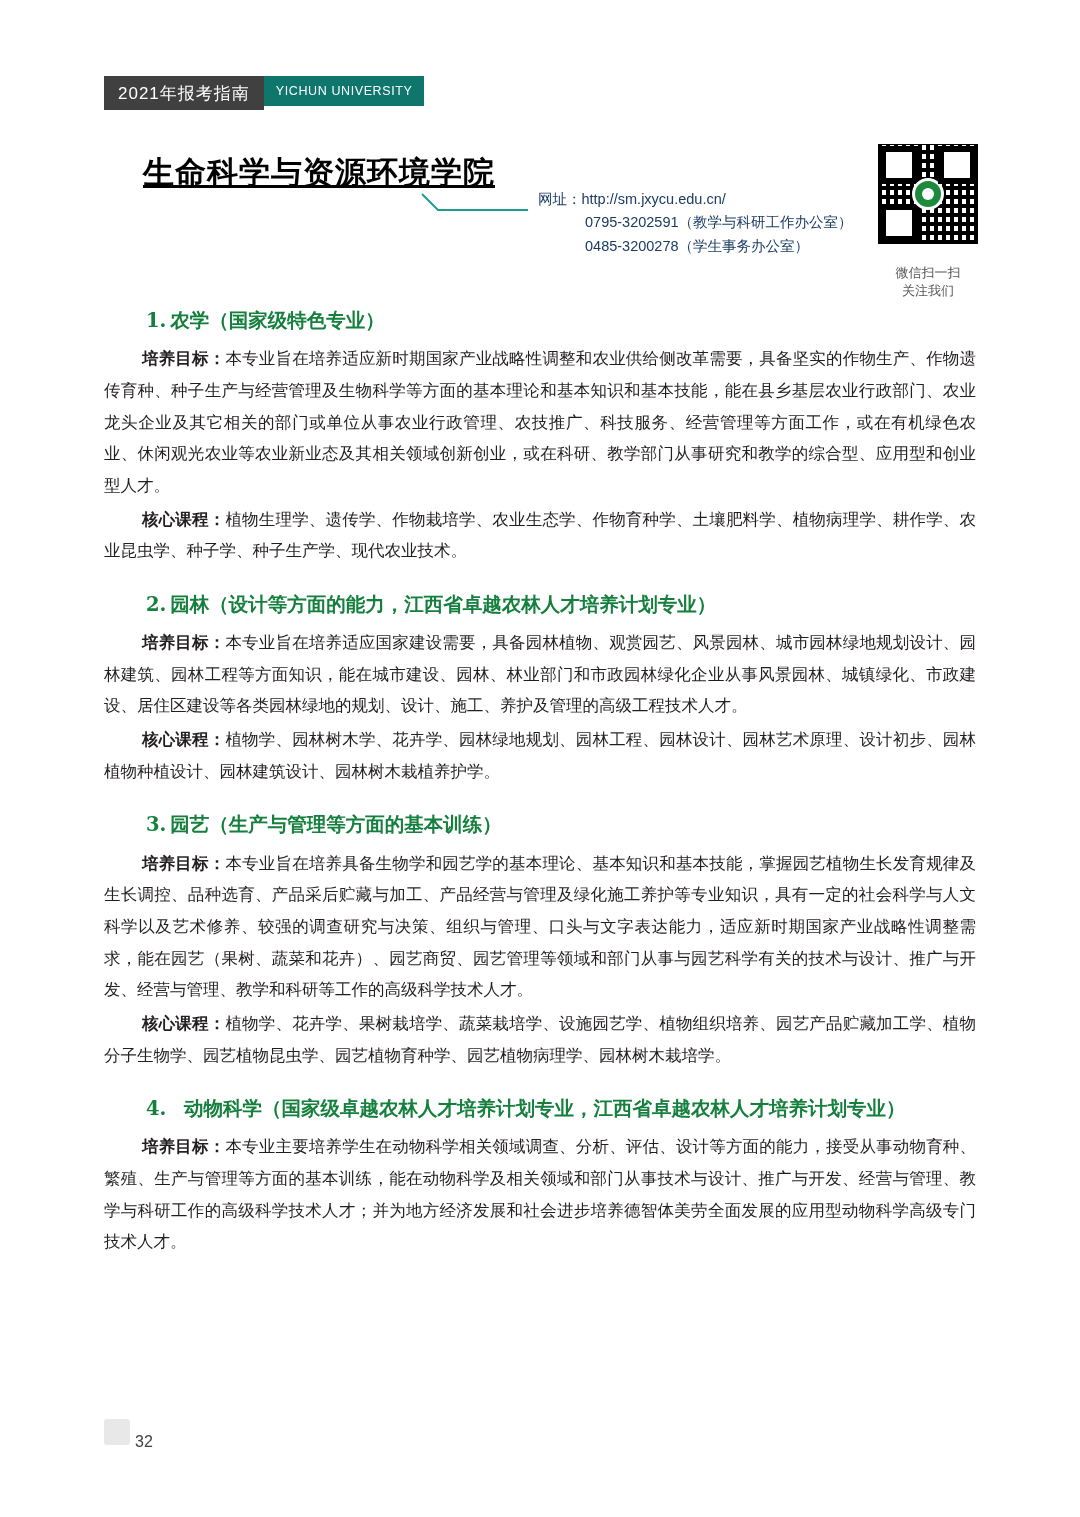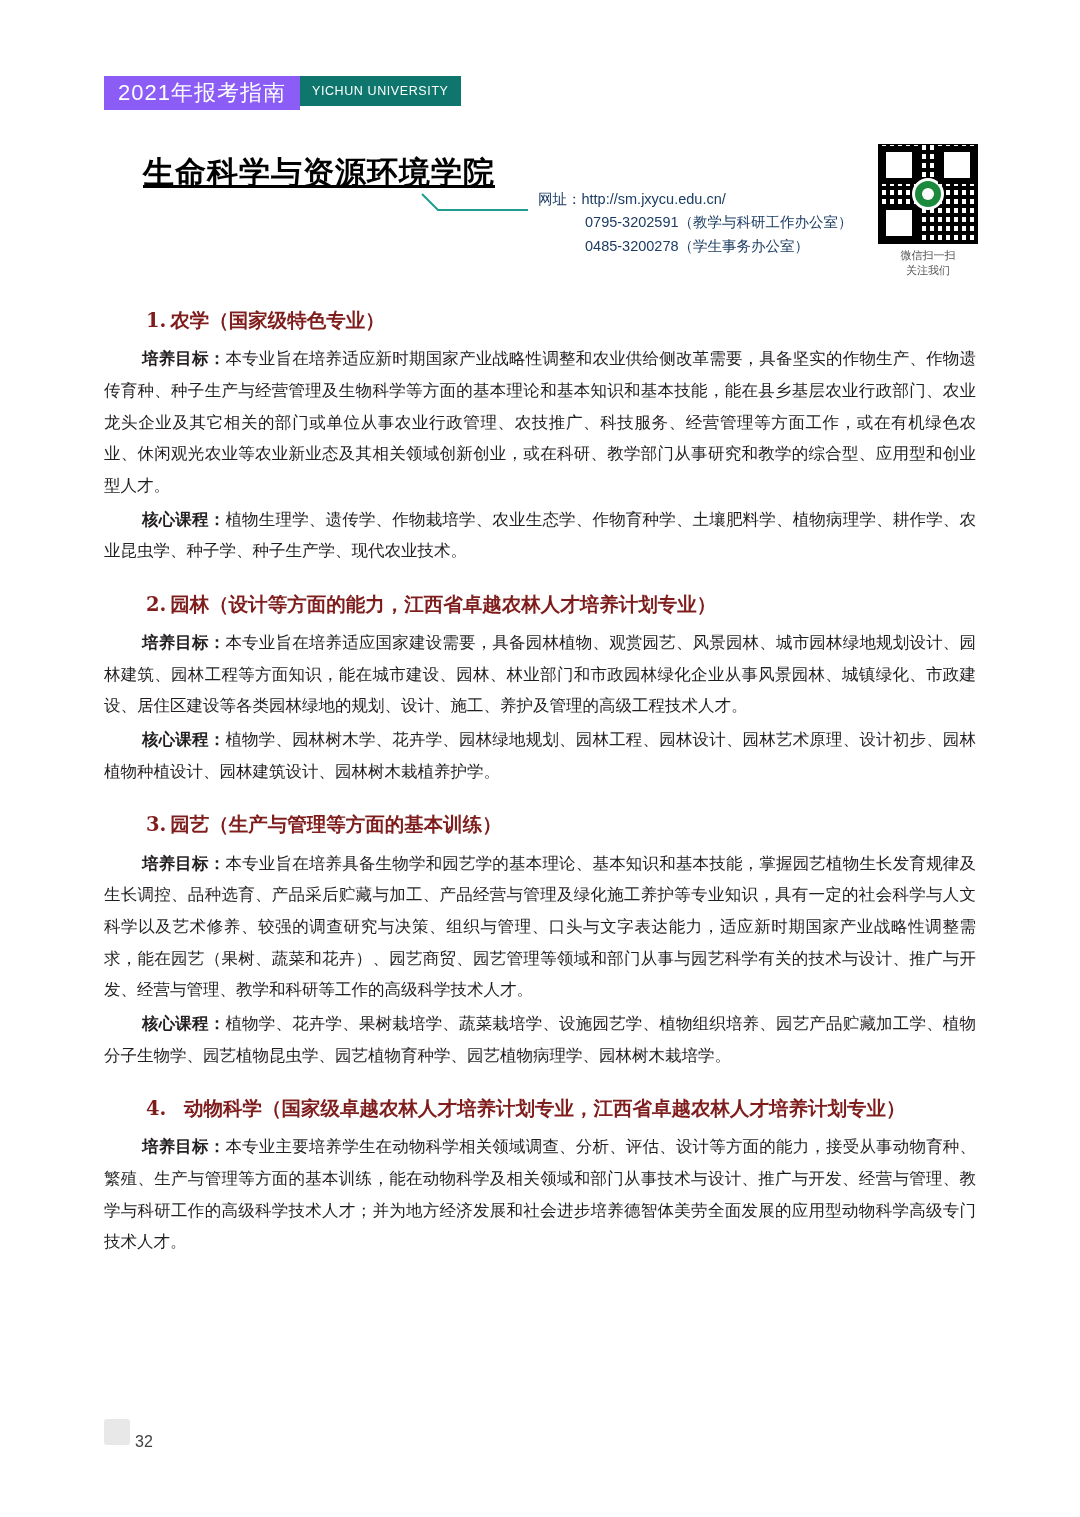--- a/index.html
+++ b/index.html
@@ -25,23 +25,23 @@
   
   .header-banner {
     position: absolute;
     left: 104px;
     top: 76px;
     display: flex;
     align-items: stretch;
     height: 30px;
   }
   .banner-left {
-    background: #8b5cf6;
+    background: #404040;
     color: #ffffff;
-    font-size: 22px;
+    font-size: 17px;
     letter-spacing: 1px;
     padding: 17px 14px;
     display: flex;
     align-items: center;
     line-height: 1;
   }
   .banner-right {
     background: #0f766e;
     color: #ffffff;
     font-size: 12.5px;
@@ -133,38 +133,38 @@
   .qr-center:after {
     content: "";
     position: absolute;
     left: 50%; top: 50%;
     transform: translate(-50%,-50%);
     width: 12px; height: 12px;
     border-radius: 50%;
     background: #fff;
   }
   .qr-caption {
-    margin-top: 4px;
-    font-size: 11px;
+    margin-top: 20px;
+    font-size: 13px;
     color: #555;
     line-height: 1.35;
   }
 
   
   .content {
     position: absolute;
     left: 104px;
     top: 305px;
     width: 872px;
   }
   .major {
     margin-bottom: 6px;
   }
   .major-heading {
-    color: #7f1d1d;
+    color: #15803d;
     font-weight: bold;
     font-size: 19.5px;
     line-height: 1.65;
     margin: 0 0 6px 0;
     padding-left: 42px;
     text-indent: 0;
     font-family: "DejaVu Serif", "Liberation Serif", serif;
   }
   .major-heading .num { margin-right: 4px; }
   .para {

